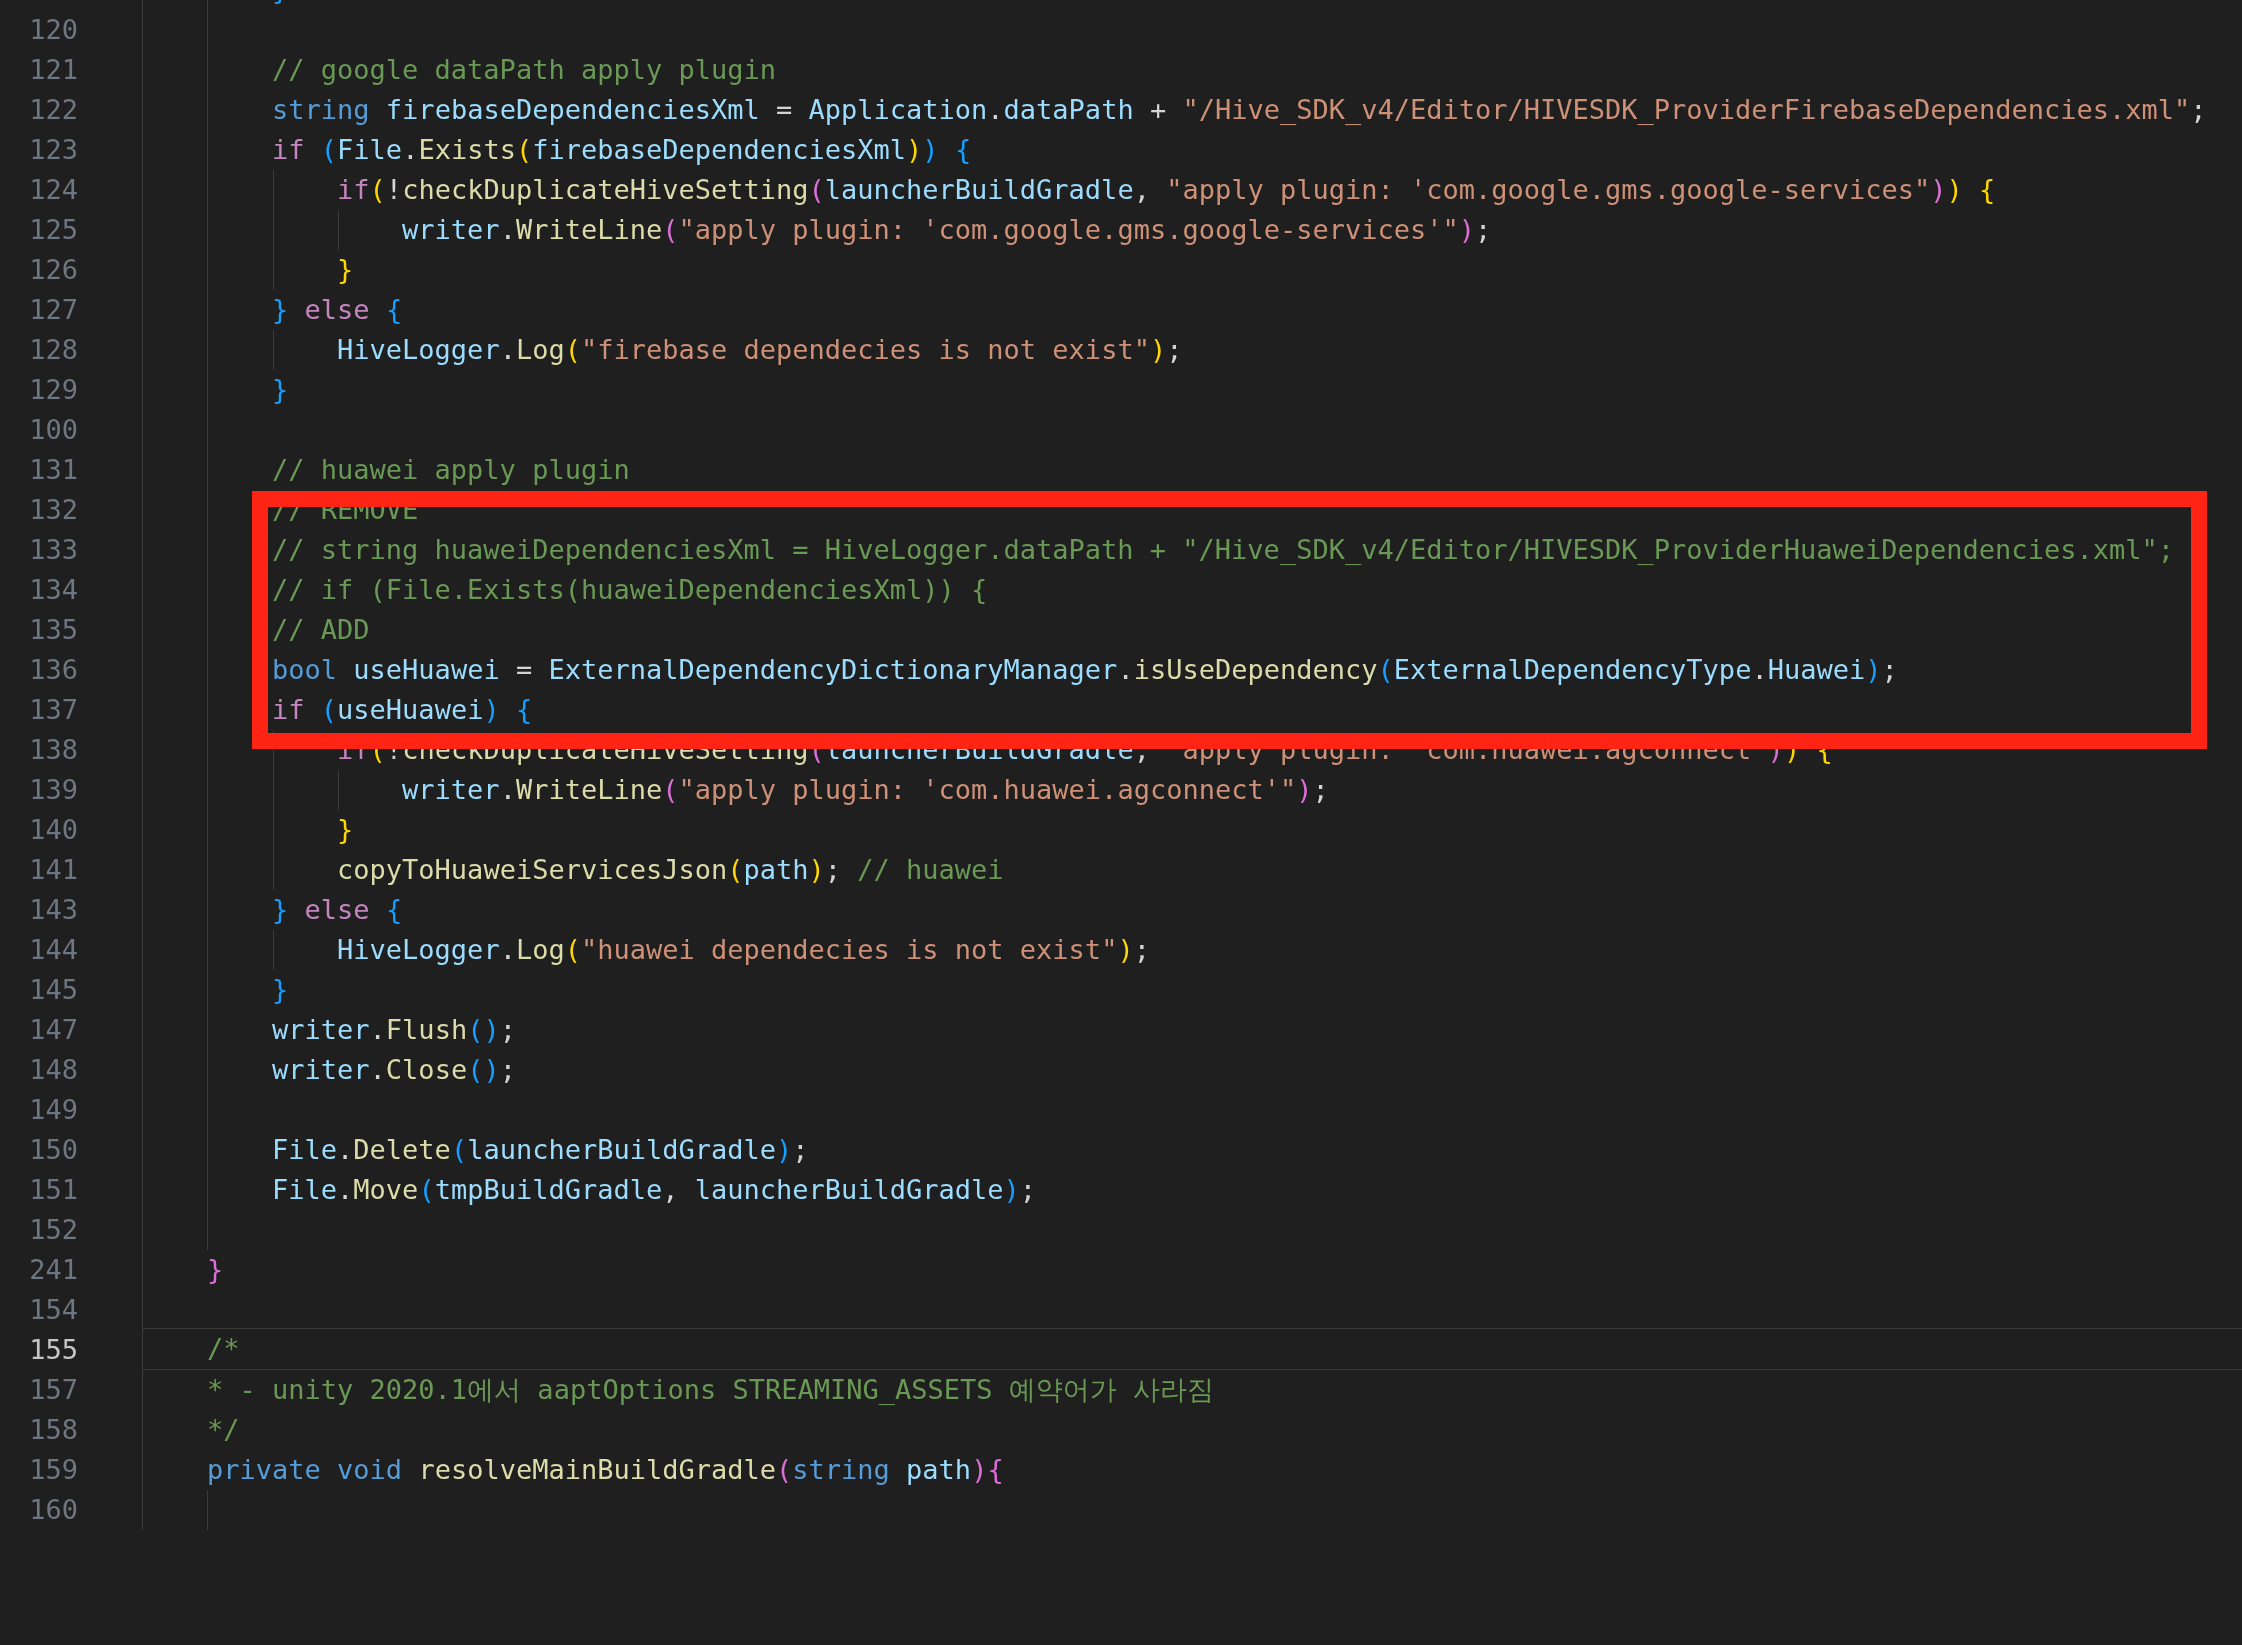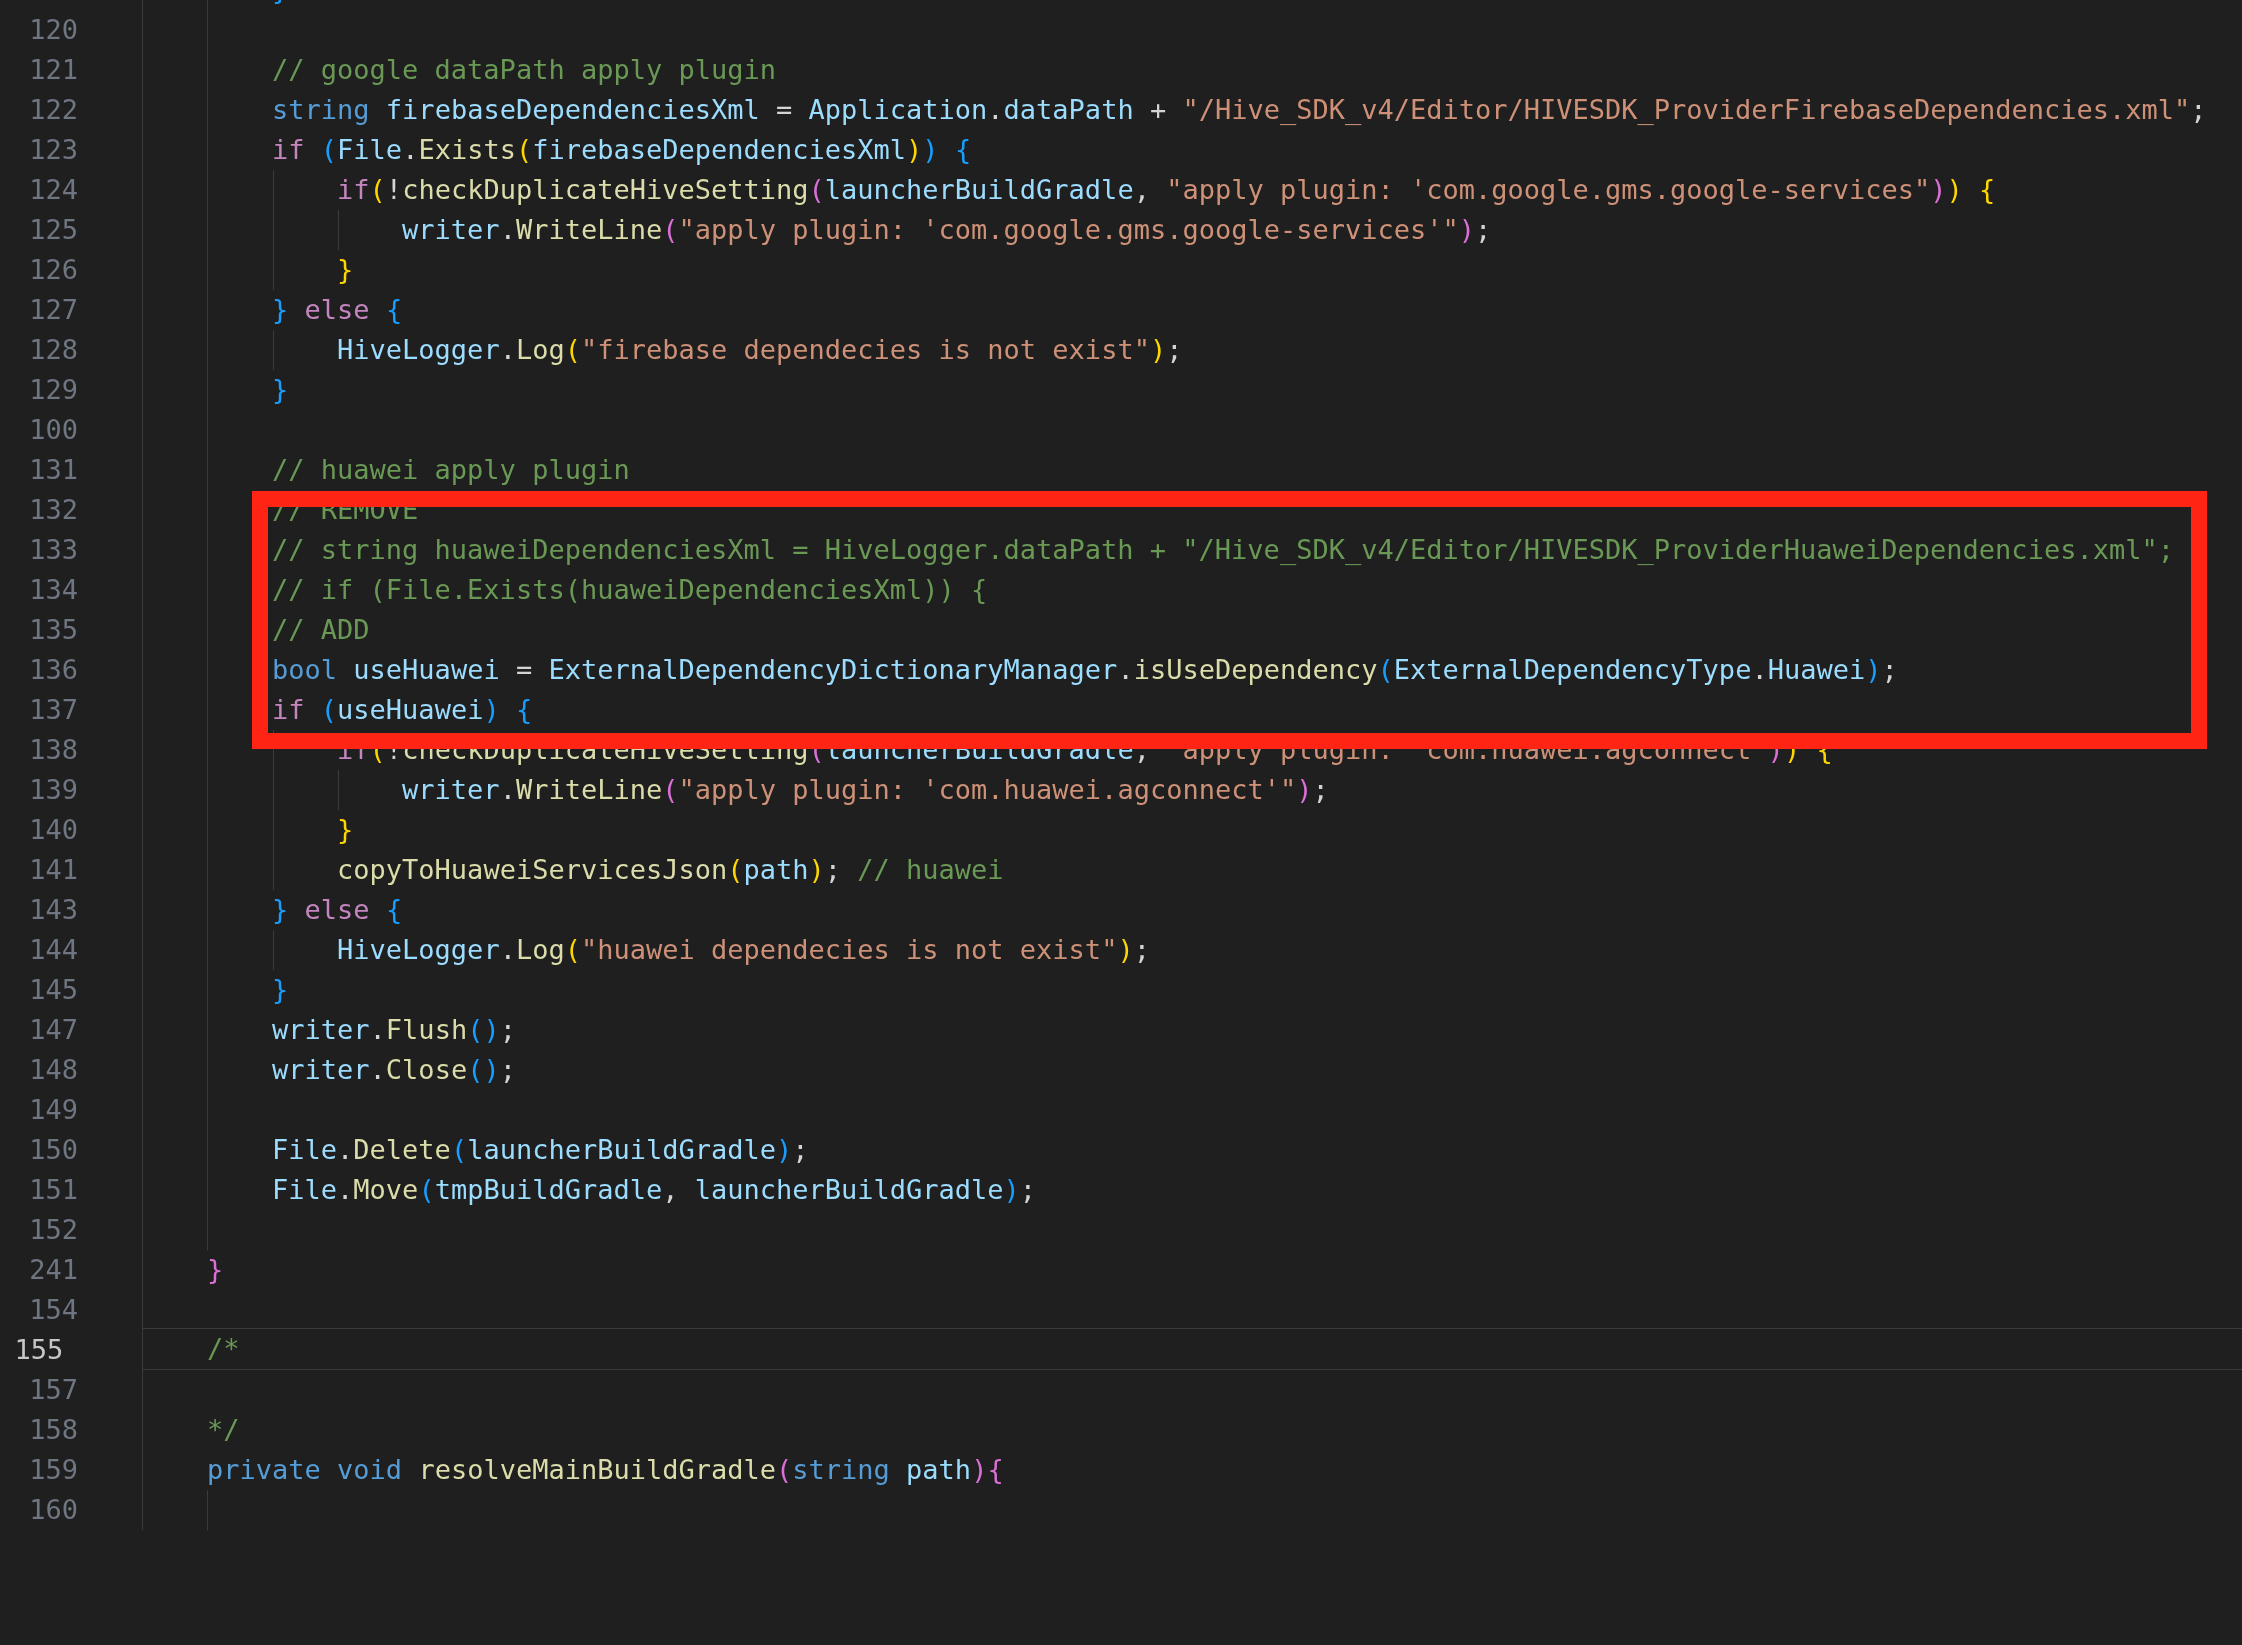--- a/index.html
+++ b/index.html
@@ -24,21 +24,21 @@
     font-size:27px;
     line-height:40px;
   }
   .gutter{
     width:78px;
     flex:0 0 78px;
     text-align:right;
     color:var(--c-linenum,#6e7681);
     user-select:none;
   }
-  .row.current .gutter{color:var(--c-linenum-active,#c6c6c6);text-align:center;}
+  .row.current .gutter{color:var(--c-linenum-active,#c6c6c6);}
   .codecell{
     flex:1 1 auto;
     margin-left:64px;
     position:relative;
   }
   .row.current .codecell{
     border-top:1.9px solid var(--c-lineborder,#3a3a3a);
     border-bottom:1.9px solid var(--c-lineborder,#3a3a3a);
     margin-top:-1.9px;
   }
@@ -101,20 +101,20 @@
       <div class="row"><div class="gutter">145</div><div class="codecell"><div class="guide" style="left: 0px;"></div><div class="guide" style="left: 65px;"></div><span class="tokens"><span class="pu">        </span><span class="b3">}</span></span></div></div>
       <div class="row"><div class="gutter">147</div><div class="codecell"><div class="guide" style="left: 0px;"></div><div class="guide" style="left: 65px;"></div><span class="tokens"><span class="pu">        </span><span class="va">writer</span><span class="pu">.</span><span class="fn">Flush</span><span class="b3">(</span><span class="b3">)</span><span class="pu">;</span></span></div></div>
       <div class="row"><div class="gutter">148</div><div class="codecell"><div class="guide" style="left: 0px;"></div><div class="guide" style="left: 65px;"></div><span class="tokens"><span class="pu">        </span><span class="va">writer</span><span class="pu">.</span><span class="fn">Close</span><span class="b3">(</span><span class="b3">)</span><span class="pu">;</span></span></div></div>
       <div class="row"><div class="gutter">149</div><div class="codecell"><div class="guide" style="left: 0px;"></div><div class="guide" style="left: 65px;"></div><span class="tokens"></span></div></div>
       <div class="row"><div class="gutter">150</div><div class="codecell"><div class="guide" style="left: 0px;"></div><div class="guide" style="left: 65px;"></div><span class="tokens"><span class="pu">        </span><span class="va">File</span><span class="pu">.</span><span class="fn">Delete</span><span class="b3">(</span><span class="va">launcherBuildGradle</span><span class="b3">)</span><span class="pu">;</span></span></div></div>
       <div class="row"><div class="gutter">151</div><div class="codecell"><div class="guide" style="left: 0px;"></div><div class="guide" style="left: 65px;"></div><span class="tokens"><span class="pu">        </span><span class="va">File</span><span class="pu">.</span><span class="fn">Move</span><span class="b3">(</span><span class="va">tmpBuildGradle</span><span class="pu">, </span><span class="va">launcherBuildGradle</span><span class="b3">)</span><span class="pu">;</span></span></div></div>
       <div class="row"><div class="gutter">152</div><div class="codecell"><div class="guide" style="left: 0px;"></div><div class="guide" style="left: 65px;"></div><span class="tokens"></span></div></div>
       <div class="row"><div class="gutter">241</div><div class="codecell"><div class="guide" style="left: 0px;"></div><span class="tokens"><span class="pu">    </span><span class="b2">}</span></span></div></div>
       <div class="row"><div class="gutter">154</div><div class="codecell"><div class="guide" style="left: 0px;"></div><span class="tokens"></span></div></div>
       <div class="row current"><div class="gutter">155</div><div class="codecell"><div class="guide" style="left: 0px;"></div><span class="tokens"><span class="pu">    </span><span class="cm">/*</span></span></div></div>
-      <div class="row"><div class="gutter">157</div><div class="codecell"><div class="guide" style="left: 0px;"></div><span class="tokens"><span class="pu">    </span></span></div></div>
+      <div class="row"><div class="gutter">157</div><div class="codecell"><div class="guide" style="left: 0px;"></div><span class="tokens"><span class="pu">    </span><span class="cm">* - unity 2020.1에서 aaptOptions STREAMING_ASSETS 예약어가 사라짐</span></span></div></div>
       <div class="row"><div class="gutter">158</div><div class="codecell"><div class="guide" style="left: 0px;"></div><span class="tokens"><span class="pu">    </span><span class="cm">*/</span></span></div></div>
       <div class="row"><div class="gutter">159</div><div class="codecell"><div class="guide" style="left: 0px;"></div><span class="tokens"><span class="pu">    </span><span class="kw">private</span><span class="pu"> </span><span class="kw">void</span><span class="pu"> </span><span class="fn">resolveMainBuildGradle</span><span class="b2">(</span><span class="kw">string</span><span class="pu"> </span><span class="va">path</span><span class="b2">)</span><span class="b2">{</span></span></div></div>
       <div class="row"><div class="gutter">160</div><div class="codecell"><div class="guide" style="left: 0px;"></div><div class="guide" style="left: 65px;"></div><span class="tokens"></span></div></div>
     </div>
   <div id="annotation-box"></div>
 </div>
 
 
 </body></html>

